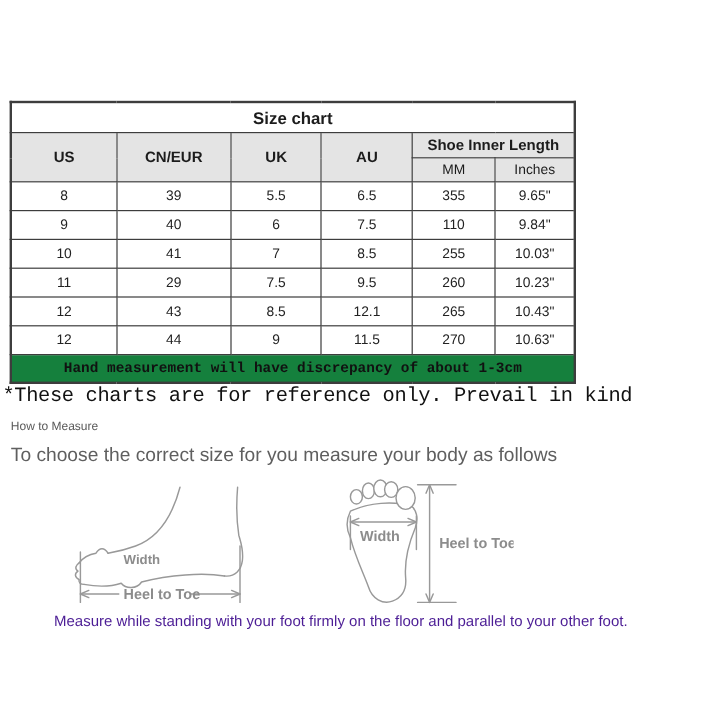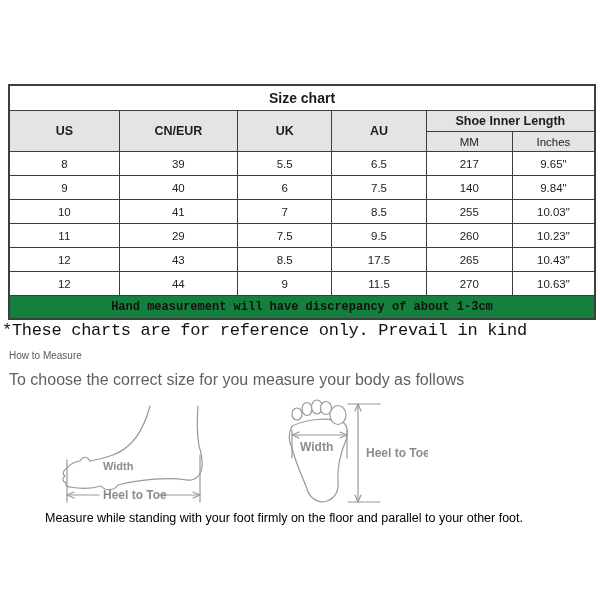--- a/index.html
+++ b/index.html
@@ -2,21 +2,21 @@
 <html><head>
 <meta charset="utf-8">
 <style>
   html,body{margin:0;padding:0;}
   body{
     width:600px;height:600px;background:#ffffff;position:relative;
     font-family:"Liberation Sans", sans-serif;color:#1c1c1c;overflow:hidden;
   }
   
   .size-table{
-    position:absolute;left:8px;top:84px;width:588px;
+    position:absolute;left:8px;top:84px;width:472px;
     border-collapse:collapse;table-layout:fixed;
     border:2px solid #3d3d3d;
   }
   .size-table td,.size-table th{
     border:1px solid #3d3d3d;text-align:center;vertical-align:middle;
     padding:0;overflow:hidden;white-space:nowrap;
   }
   .title-row td{height:24px;font-weight:bold;font-size:14px;background:#ffffff;}
   .hdr{background:#e4e4e4;font-weight:bold;font-size:12.5px;}
   .hdr-top{height:20px;}
@@ -35,21 +35,21 @@
   .htm-title{
     position:absolute;left:9px;top:350px;
     font-size:10px;color:#595959;
   }
   .htm-subtitle{
     position:absolute;left:9px;top:371px;
     font-size:16px;color:#5f5f5f;
   }
   .footer-note{
     position:absolute;left:0;top:511px;width:568px;
-    text-align:center;font-size:12.5px;color:#000000;
+    text-align:center;font-size:12.5px;color:#4c1d95;
   }
   
   .diagram{position:absolute;font-weight:bold;}
   .diagram svg{display:block;}
   .d-stroke{stroke:#999999;fill:none;stroke-width:1.2;stroke-linecap:round;stroke-linejoin:round;}
   .d-fill{stroke:#999999;fill:#ffffff;stroke-width:1.2;}
   .d-text{fill:#8c8c8c;font-family:"Liberation Sans", sans-serif;font-size:11px;}
   .d-text-lg{fill:#8c8c8c;font-family:"Liberation Sans", sans-serif;font-size:12px;}
 </style>
 </head>
@@ -77,29 +77,29 @@
     </tr>
     <tr>
       <td class="hdr-sub">MM</td>
       <td class="hdr-sub">Inches</td>
     </tr>
     <tr class="data-row">
       <td>8</td>
       <td>39</td>
       <td>5.5</td>
       <td>6.5</td>
-      <td>217</td>
+      <td>355</td>
       <td>9.65"</td>
     </tr>
     <tr class="data-row">
       <td>9</td>
       <td>40</td>
       <td>6</td>
       <td>7.5</td>
-      <td>140</td>
+      <td>110</td>
       <td>9.84"</td>
     </tr>
     <tr class="data-row">
       <td>10</td>
       <td>41</td>
       <td>7</td>
       <td>8.5</td>
       <td>255</td>
       <td>10.03"</td>
     </tr>
@@ -108,21 +108,21 @@
       <td>29</td>
       <td>7.5</td>
       <td>9.5</td>
       <td>260</td>
       <td>10.23"</td>
     </tr>
     <tr class="data-row">
       <td>12</td>
       <td>43</td>
       <td>8.5</td>
-      <td>17.5</td>
+      <td>12.1</td>
       <td>265</td>
       <td>10.43"</td>
     </tr>
     <tr class="data-row">
       <td>12</td>
       <td>44</td>
       <td>9</td>
       <td>11.5</td>
       <td>270</td>
       <td>10.63"</td>

